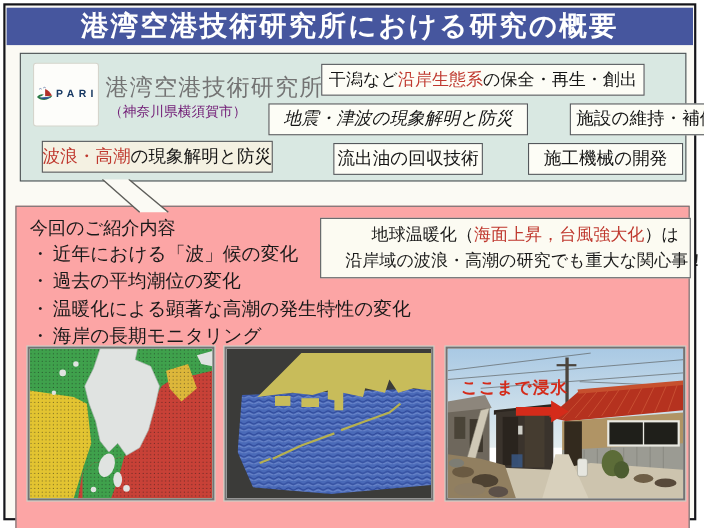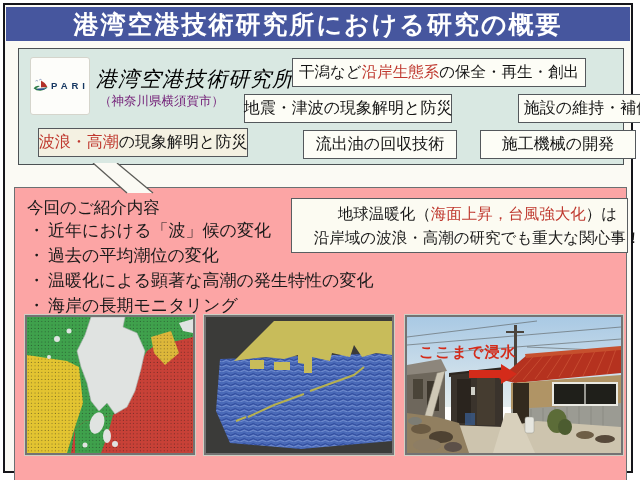--- a/index.html
+++ b/index.html
@@ -3,43 +3,43 @@
 <meta charset="utf-8">
 <style>
   html,body{margin:0;padding:0;background:#9a9a94;}
   .stage{position:relative;width:640px;height:480px;background:#ffffff;overflow:hidden;
          font-family:"Liberation Sans","DejaVu Sans",sans-serif;color:#1a1a1a;}
   .frame{position:absolute;left:3px;top:3px;width:630px;height:470px;
          border:2px solid #15151a;background:#fbfaf4;box-sizing:border-box;}
 
   
   .title-bar{position:absolute;left:1px;top:2px;right:1px;height:34px;background:#46569e;
-             display:flex;align-items:center;justify-content:center;}
+             display:flex;align-items:flex-start;justify-content:center;}
   .title-bar span{color:#ffffff;font-size:25px;font-weight:bold;letter-spacing:2px;white-space:nowrap;}
 
   
   .inst-panel{position:absolute;left:13px;top:43px;width:604px;height:115px;
               background:#d9e8e2;border:1px solid #4c5154;box-sizing:content-box;}
   .logo-card{position:absolute;left:11px;top:8px;width:58px;height:56px;background:#fdfdfa;
              border:1px solid #d5d5cc;border-radius:3px;display:flex;flex-direction:row;align-items:center;}
   .logo-card .acro{font-size:9.5px;font-weight:bold;letter-spacing:4px;color:#173862;margin-top:-2px;}
-  .inst-name{position:absolute;left:77px;top:16px;font-size:21px;font-weight:500;color:#000000;
-             letter-spacing:1px;white-space:nowrap;font-style:italic;}
+  .inst-name{position:absolute;left:77px;top:16px;font-size:21px;font-weight:500;color:#737373;
+             letter-spacing:1px;white-space:nowrap;}
   .inst-loc{position:absolute;left:80px;top:44px;font-size:12.5px;color:#701a75;white-space:nowrap;}
 
   .rbox{position:absolute;height:29px;background:#fdfdf6;border:1px solid #54585c;
         display:flex;align-items:center;justify-content:center;font-size:16px;color:#141414;
         white-space:nowrap;box-sizing:border-box;}
   .rbox .hl, .red{color:#bf382e;}
   .rb-tidal{left:273px;top:9px;width:294px;font-size:15.5px;}
-  .rb-quake{left:225px;top:45px;width:208px;}
+  .rb-quake{left:225px;top:45px;width:236px;font-style:italic;}
   .rb-fac{left:461px;top:45px;width:140px;margin-left:38px;}
   .rb-wave{left:19px;top:79px;width:210px;background:#f4f1e2;}
-  .rb-oil{left:284px;top:81px;width:154px;}
-  .rb-mach{left:461px;top:81px;width:156px;text-align:right;}
+  .rb-oil{left:284px;top:81px;width:136px;}
+  .rb-mach{left:461px;top:81px;width:141px;text-align:right;}
 
   
   .tail{position:absolute;left:80px;top:158px;width:80px;height:31px;z-index:5;}
 
   
   .content-box{position:absolute;left:9px;top:182px;width:613px;height:344px;
                background:#fca5a5;border:1.5px solid #6b6f71;box-sizing:border-box;}
   .intro-heading{position:absolute;left:12px;top:9px;font-size:16.5px;color:#1a1a1a;white-space:nowrap;}
   .bullet{position:absolute;left:13px;display:flex;font-size:17px;color:#1a1a1a;white-space:nowrap;}
   .bullet .bm{width:20px;flex:0 0 20px;}

